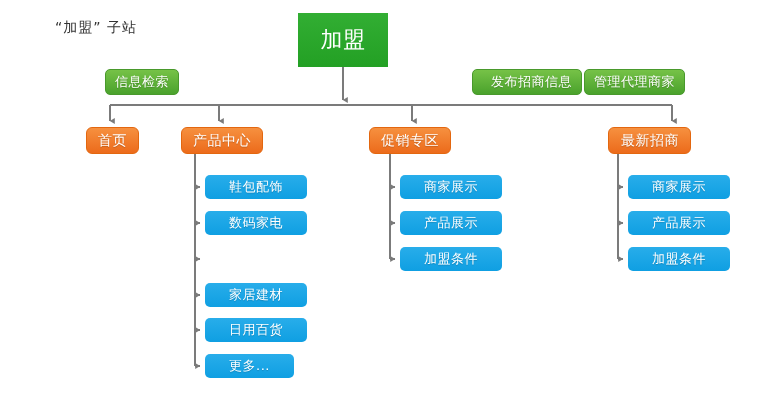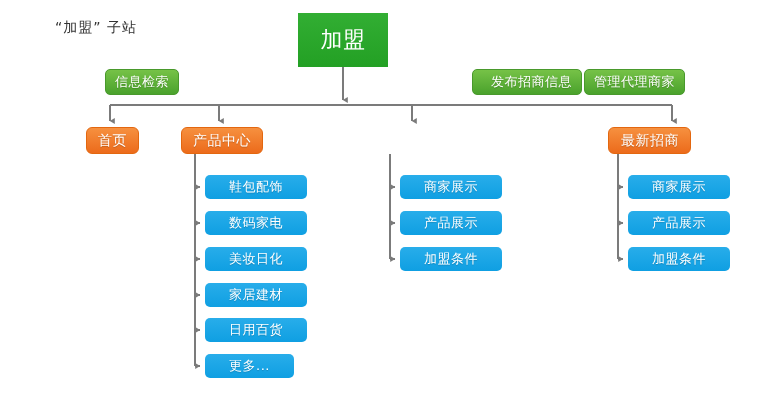--- a/index.html
+++ b/index.html
@@ -143,25 +143,25 @@
   <div class="page-title">“加盟” 子站</div>
 
   <div class="node root-node">加盟</div>
 
   <div class="node pill-green pill-g1">信息检索</div>
   <div class="node pill-green pill-g2">发布招商信息</div>
   <div class="node pill-green pill-g3">管理代理商家</div>
 
   <div class="node pill-orange or1">首页</div>
   <div class="node pill-orange or2">产品中心</div>
+  <div class="node pill-orange or3">促销专区</div>
   <div class="node pill-orange or4">最新招商</div>
 
   <div class="node pill-blue" style="left:205px; top:175px;">鞋包配饰</div>
   <div class="node pill-blue" style="left:205px; top:211px;">数码家电</div>
-  <div class="node pill-blue" style="left:205px; top:247px;">美妆日化</div>
   <div class="node pill-blue" style="left:205px; top:283px;">家居建材</div>
   <div class="node pill-blue" style="left:205px; top:354px;">更多...</div>
   <div class="node pill-blue" style="left:205px; top:318px;">日用百货</div>
 
   <div class="node pill-blue" style="left:400px; top:175px;">商家展示</div>
   <div class="node pill-blue" style="left:400px; top:211px;">产品展示</div>
   <div class="node pill-blue" style="left:400px; top:247px;">加盟条件</div>
 
   <div class="node pill-blue" style="left:628px; top:175px;">商家展示</div>
   <div class="node pill-blue" style="left:628px; top:211px;">产品展示</div>

